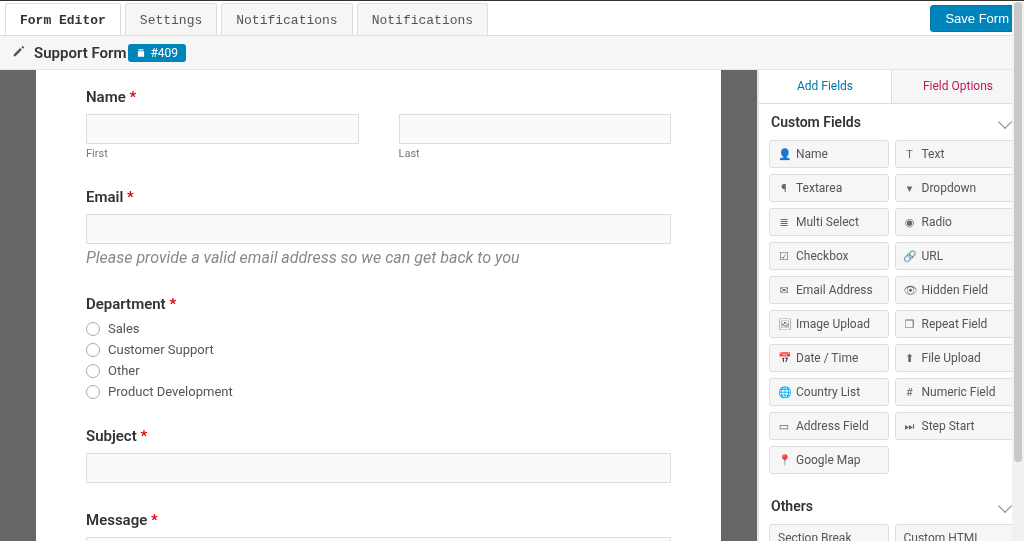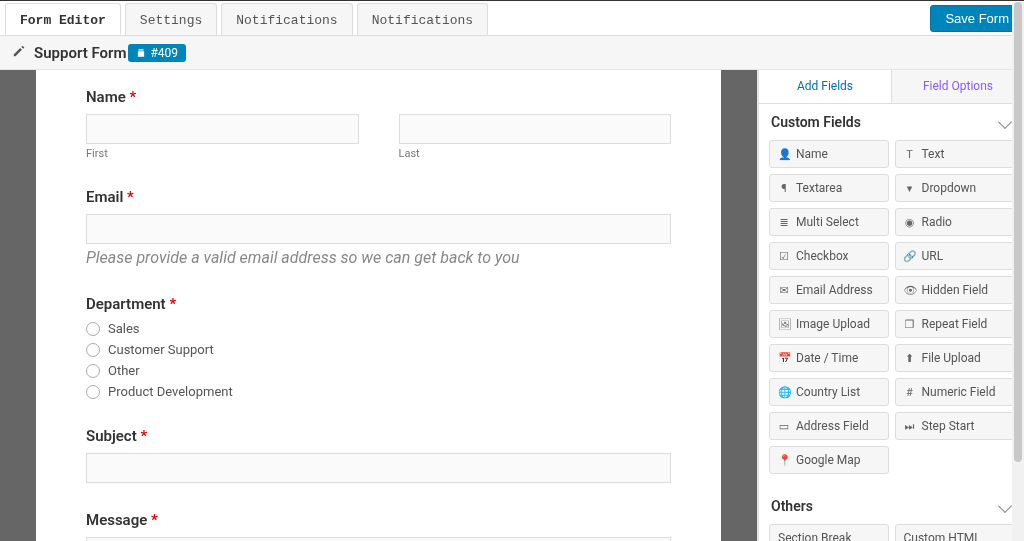--- a/index.html
+++ b/index.html
@@ -169,21 +169,21 @@
   .sidebar-tabs {
     display: flex;
     height: 34px;
     border-bottom: 1px solid #ddd;
   }
   .sidebar-tabs .stab {
     flex: 1;
     text-align: center;
     line-height: 33px;
     font-size: 12px;
-    color: #8b5cf6;
+    color: #be185d;
     cursor: pointer;
     background: #f6f6f6;
     border-right: 1px solid #ddd;
   }
   .sidebar-tabs .stab:last-child { border-right: none; }
   .sidebar-tabs .stab.active { background: #fff; color: #0073aa; }
 
   .panel-head {
     padding: 10px 12px;
     font-weight: 600;

